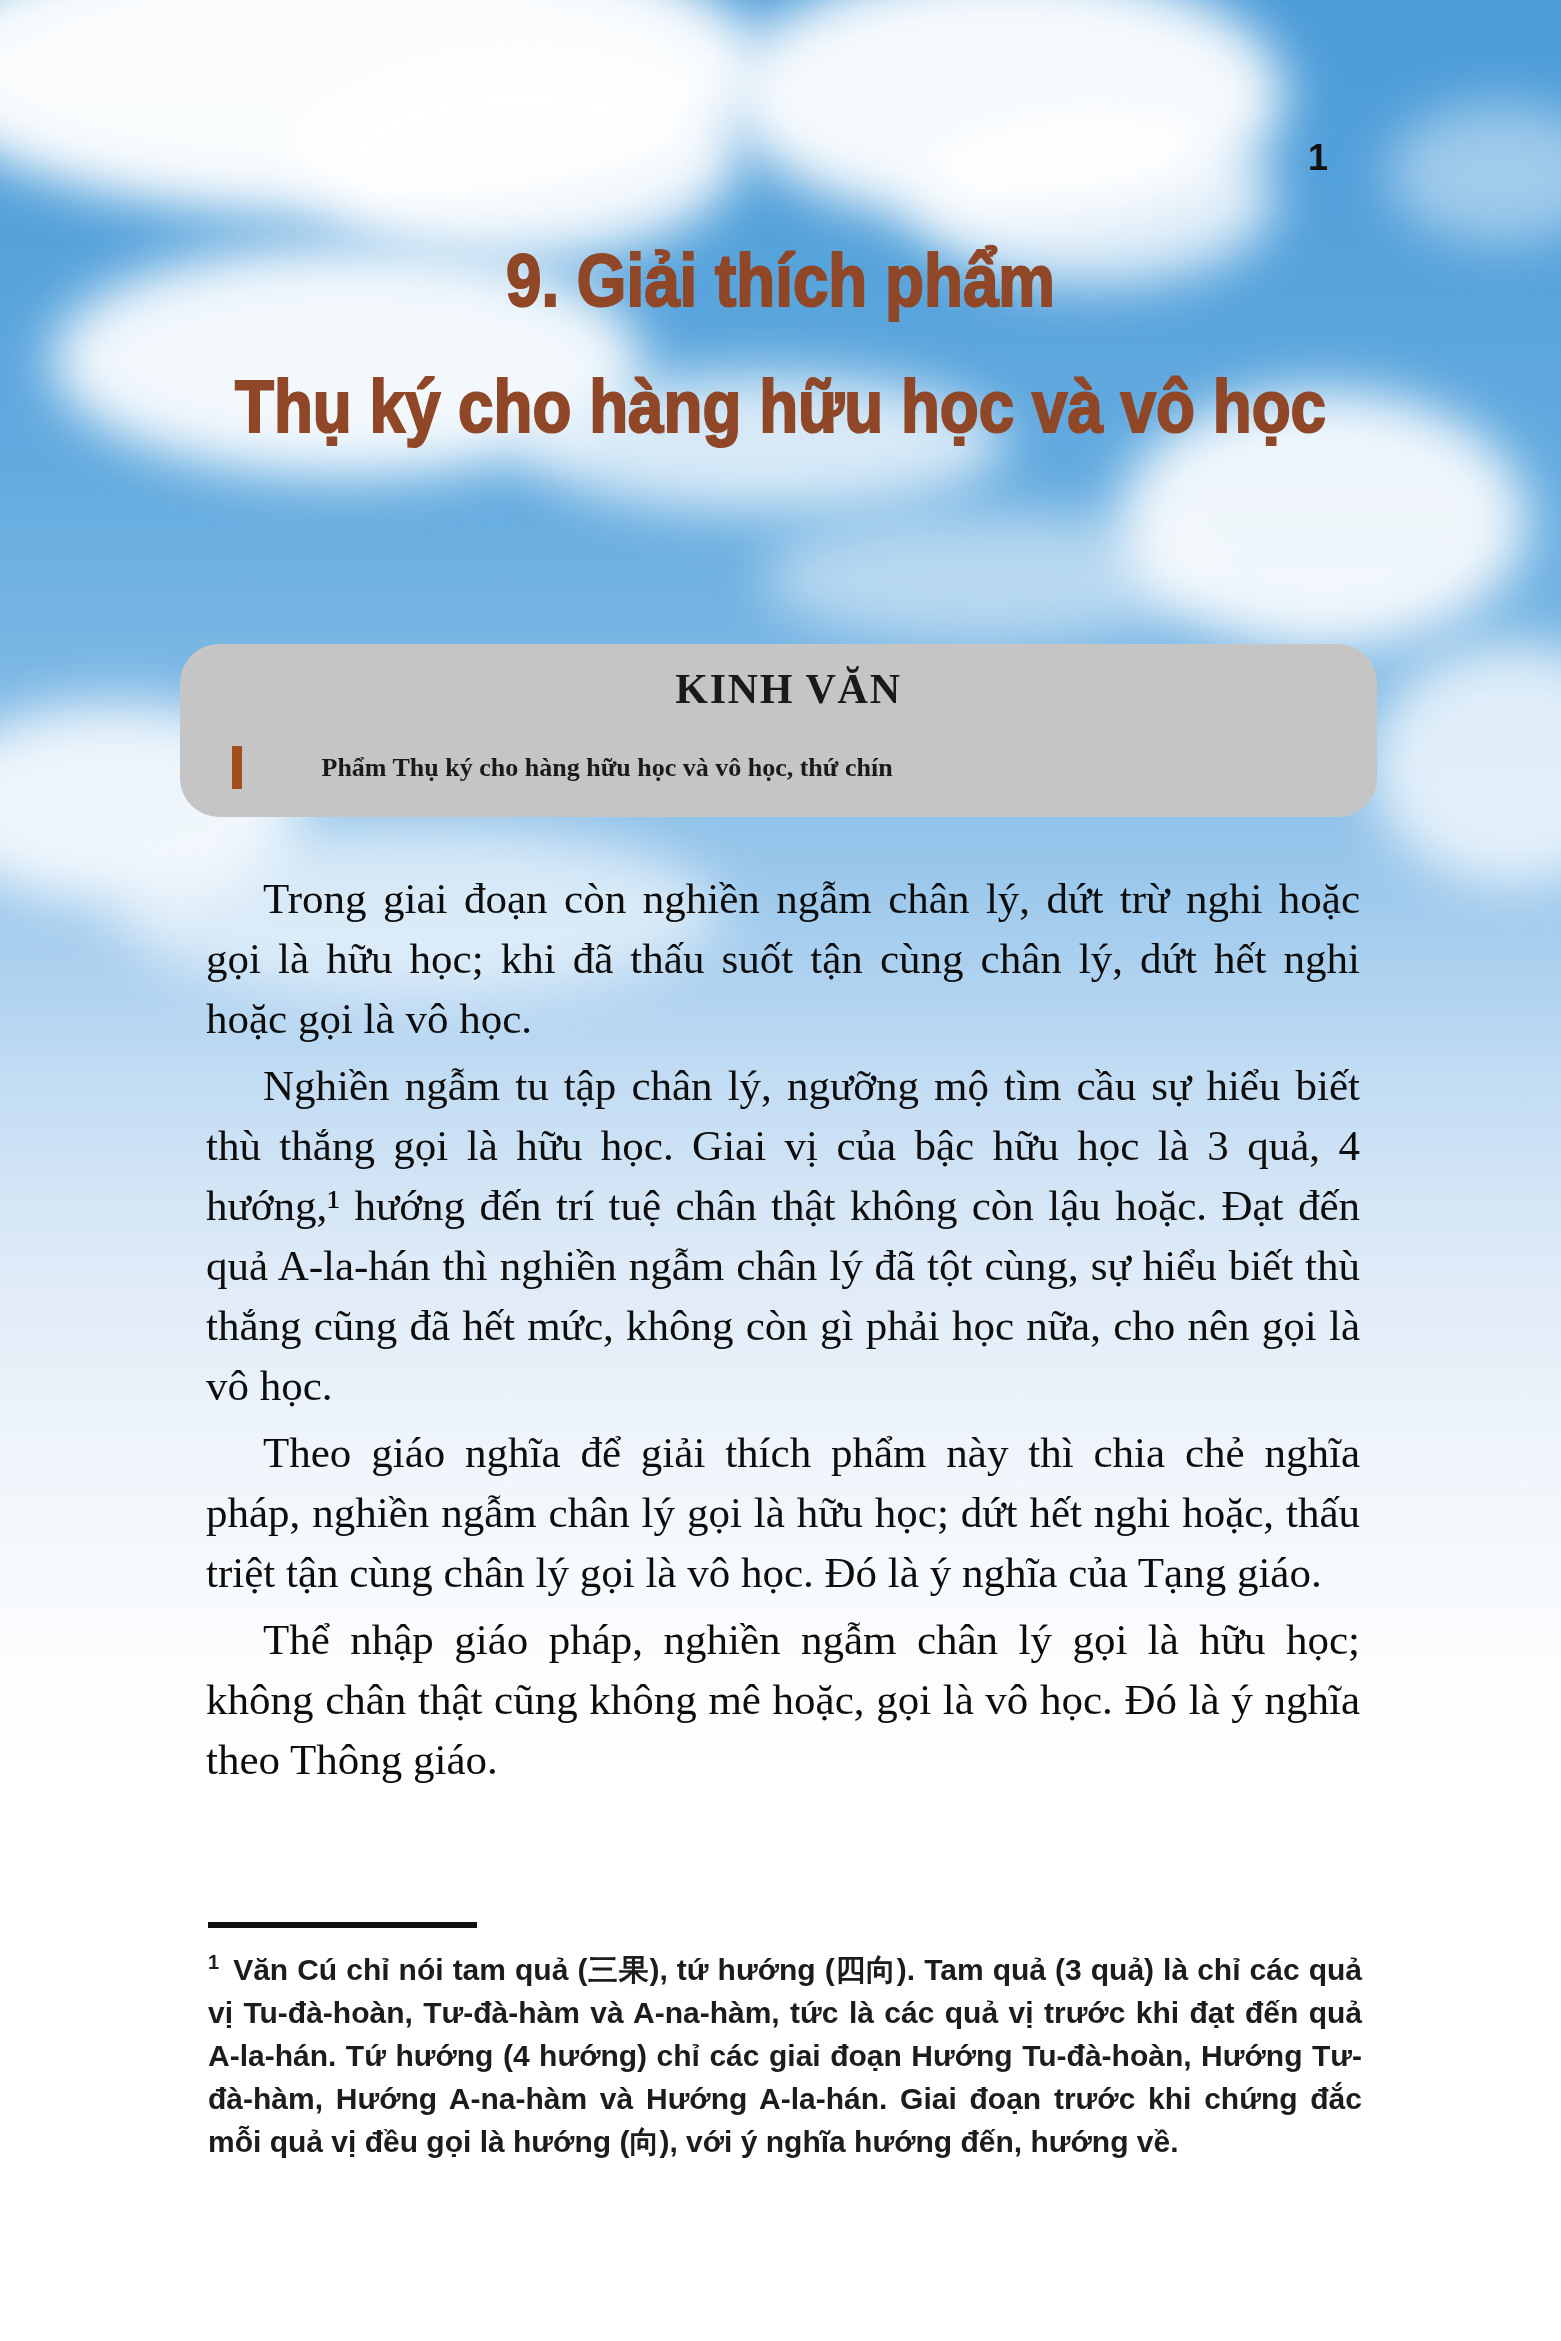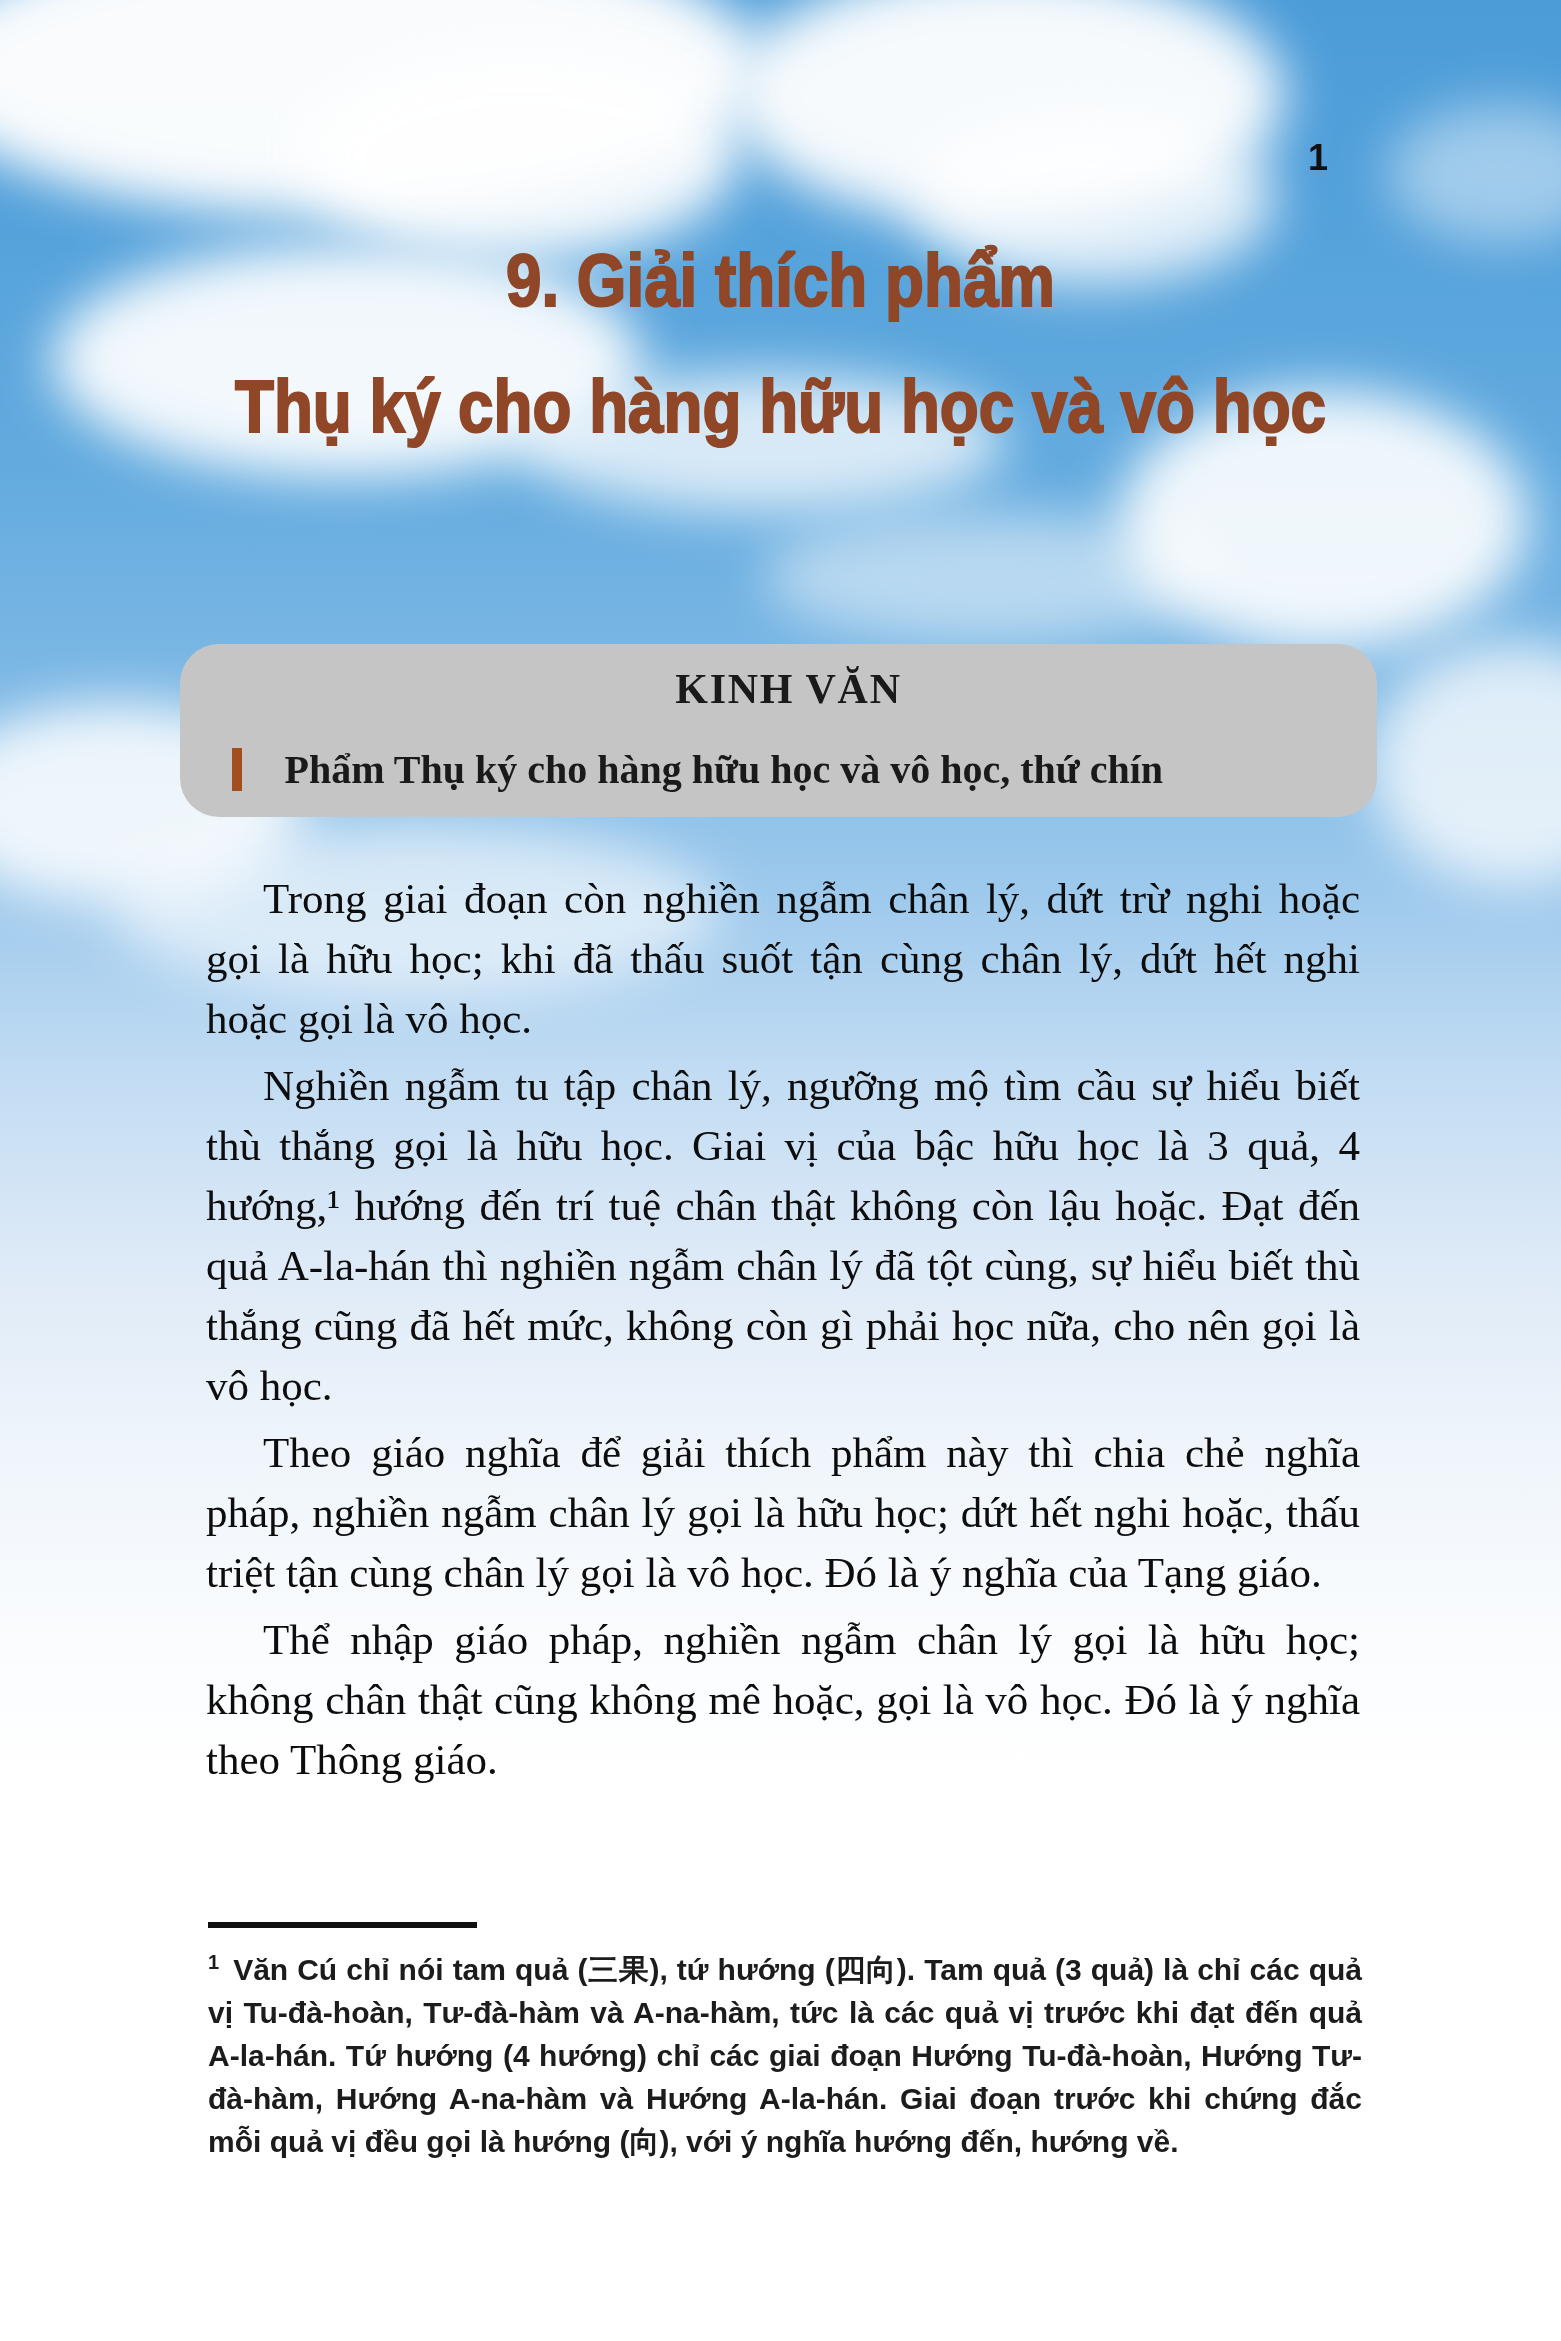--- a/index.html
+++ b/index.html
@@ -58,21 +58,21 @@
     margin-top: 21px; text-align: center;
     font-weight: bold; font-size: 42px; letter-spacing: 1.7px;
     color: #1a1a1a;
     margin-left: 20px;
   }
   .kv-row {
     position: absolute; left: 52px; top: 102px;
     display: flex; align-items: center;
   }
   .kv-bar { width: 9.5px; height: 43px; background: #A34E1E; margin-right: 43px; flex: none; }
-  .kv-subtitle { font-weight: bold; font-size: 40px; color: #1a1a1a; white-space: nowrap; }
+  .kv-subtitle { font-weight: bold; font-size: 26px; color: #1a1a1a; white-space: nowrap; margin-left: 37px; }
 
   .content {
     position: absolute; z-index: 2;
     left: 206px; top: 869px; width: 1154px;
     color: #0d0d0d;
   }
   .content h2 {
     margin: 0 0 12px 0;
     font-size: 47px; line-height: 52px; font-weight: bold;
     color: #111111;

